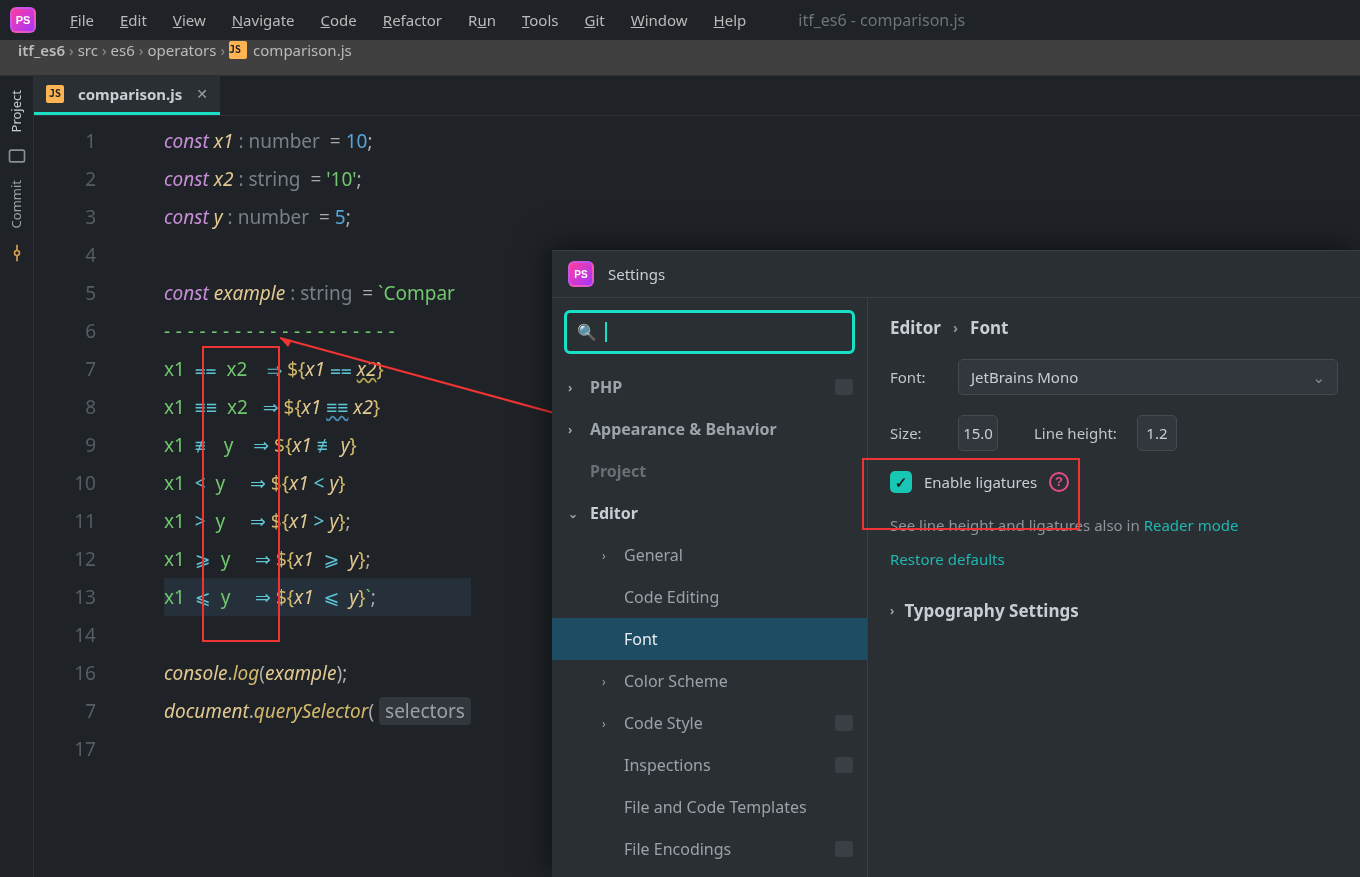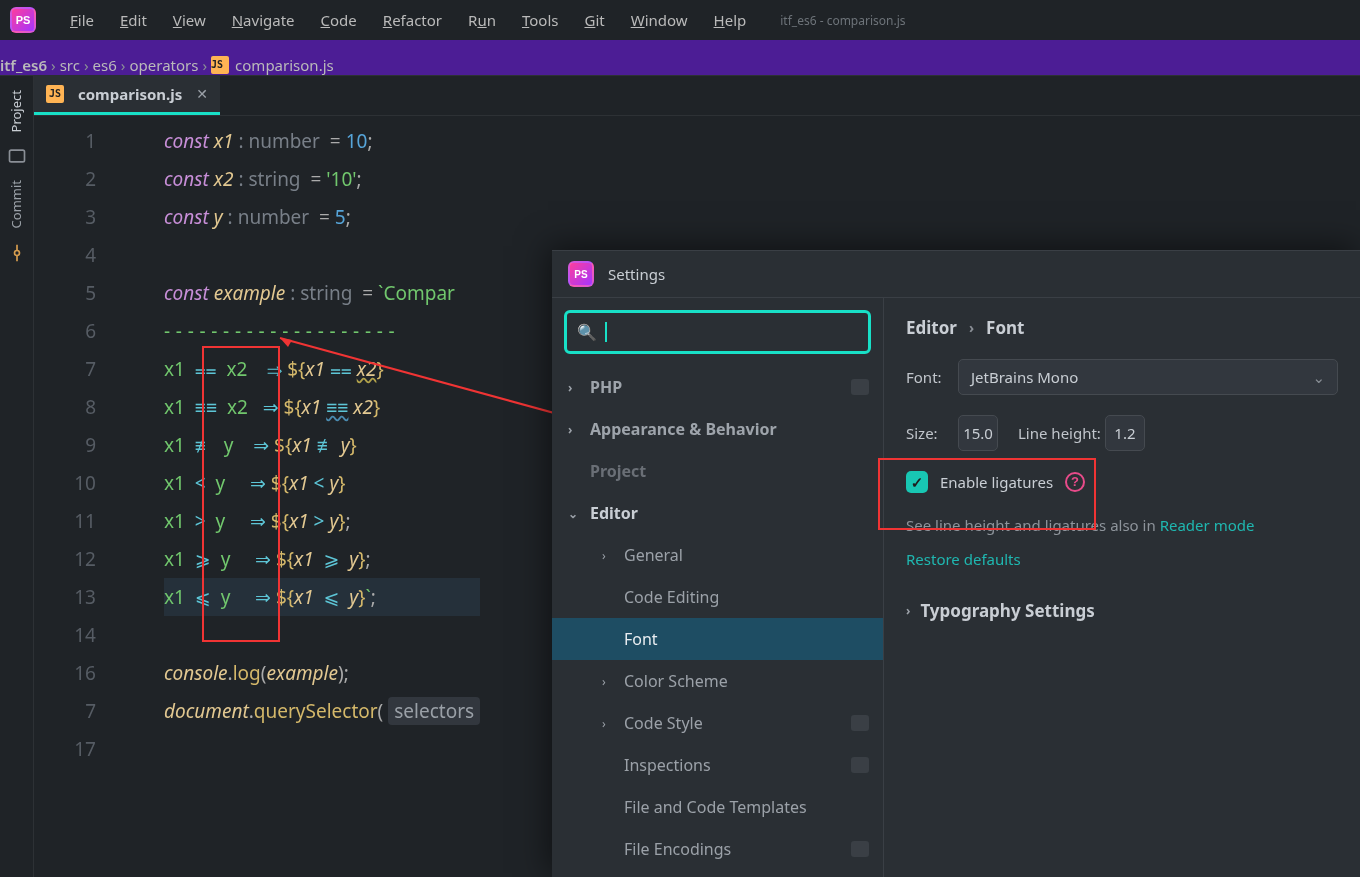--- a/index.html
+++ b/index.html
@@ -2,22 +2,22 @@
 <html><head>
 <meta charset="utf-8">
 <style>
 *{margin:0;padding:0;box-sizing:border-box;font-family:"Segoe UI","Noto Sans",sans-serif}
 body{width:1360px;height:877px;background:#1f2327;color:#bababa;overflow:hidden;position:relative}
 .menubar{height:40px;display:flex;align-items:center;padding:0 10px;background:#1f2327;gap:2px}
 .app-icon{width:26px;height:26px;border-radius:6px;background:linear-gradient(135deg,#fd3d9e,#a535ff);display:flex;align-items:center;justify-content:center;margin-right:20px;border:2px solid rgba(255,255,255,.15)}
 .app-icon span{font:700 11px sans-serif;color:#fff}
 .menu-item{padding:4px 12px;color:#bababa;cursor:pointer;font-size:15px}
 .menu-item u{text-decoration:underline}
-.menu-title{margin-left:20px;color:#6d7379;font-size:12px}
-.breadcrumb{height:36px;display:flex;align-items:flex-end;font-size:15px;color:#bababa;background:#4c1d95;border-bottom:1px solid #2d3135}
+.menu-title{margin-left:38px;color:#6d7379;font-size:16px}
+.breadcrumb{height:36px;display:flex;align-items:flex-start;padding-left:18px;font-size:15px;color:#bababa;background:#404040;border-bottom:1px solid #2d3135}
 .breadcrumb span{display:flex;align-items:center}
 .breadcrumb .sep{margin:0 4px;color:#8a8f96}
 .js-ico{width:18px;height:18px;background:#ffb454;color:#222;font:700 10px/18px monospace;text-align:center;margin-right:6px;border-radius:2px}
 .workarea{position:relative;display:flex;height:801px}
 .sidebar{width:34px;background:#1f2327;border-right:1px solid #2d3135;display:flex;flex-direction:column;align-items:center;padding-top:6px}
 .side-tab{writing-mode:vertical-lr;transform:rotate(180deg);font-size:13px;color:#9ba1a8;padding:8px 4px;cursor:pointer;border-left:2px solid transparent}
 .side-tab.active{color:#c8cdd3}
 .side-ico{width:20px;height:20px;margin:6px 0;color:#8a8f96}
 .editor-area{flex:1;background:#1f2327;display:flex;flex-direction:column}
 .tabbar{height:40px;display:flex;align-items:flex-end;border-bottom:1px solid #2d3135}
@@ -32,21 +32,21 @@
 .kw{color:#c78ed7;font-style:italic}
 .id{color:#e2c891;font-style:italic}
 .id2{color:#e2c891;font-style:italic}
 .hint{color:#787f88;font-style:normal}
 .op{color:#ababab}
 .num{color:#56a4d8}
 .str{color:#71c76d}
 .tmpl{color:#71c76d}
 .interp{color:#d4b86a}
 .cyan-op{color:#5dc5d6}
-.fn{color:#d4b86a;}
+.fn{color:#d4b86a;font-style:italic}
 .selhint{background:#32373e;color:#9aa0a7;padding:1px 6px;border-radius:4px;font-style:normal}
 .dashes{color:#71c76d;letter-spacing:.3em}
 
 .anno-box{position:absolute;border:2px solid #f03434;pointer-events:none}
 .anno-line{position:absolute;pointer-events:none}
 
 .settings{position:absolute;left:552px;top:250px;width:808px;height:627px;background:#2a2f34;border-top:1px solid #3a3f45;box-shadow:-4px -4px 30px rgba(0,0,0,.5);display:flex;flex-direction:column}
 .settings-titlebar{height:46px;display:flex;align-items:center;padding:0 16px;gap:14px;color:#c9ced4;font-size:15px}
 .dlg-app-icon{width:26px;height:26px;border-radius:6px;background:linear-gradient(135deg,#fd3d9e,#a535ff);display:flex;align-items:center;justify-content:center;border:2px solid rgba(255,255,255,.15)}
 .dlg-app-icon span{font:700 10px sans-serif;color:#fff}
@@ -58,21 +58,21 @@
 .nav-item{display:flex;align-items:center;height:42px;padding:0 14px 0 16px;color:#9ba1a8;font-size:16px;cursor:pointer}
 .nav-item.bold{font-weight:700;color:#9ea4ab}
 .nav-item.expanded{font-weight:700;color:#c9ced4}
 .nav-item.sub{padding-left:50px;color:#9ba1a8;font-weight:400}
 .nav-item.selected{background:#1e4d63;color:#e9edf1}
 .nav-item .chev{width:18px;color:#9ba1a8;font-size:12px;margin-right:4px}
 .nav-item .proj{margin-left:auto;width:18px;height:16px;background:#3a3f45;border-radius:3px}
 .settings-main{flex:1;background:#2a2f34;padding:18px 22px}
 .crumb{font-size:17px;font-weight:700;color:#c9ced4;display:flex;align-items:center;gap:12px;margin-bottom:20px}
 .crumb .sep2{color:#8a8f96;font-size:14px}
-.form-row{display:flex;align-items:center;margin-bottom:20px;font-size:15px;color:#c0c5cb}
+.form-row{display:flex;align-items:center;gap:16px;margin-bottom:20px;font-size:15px;color:#c0c5cb}
 .form-label{width:52px}
 .wide-label{width:auto;margin-right:4px}
 .select,.txt{background:#32373e;border:1px solid #454a50;border-radius:5px;height:36px;color:#c9ced4;padding:0 12px;font-size:15px;display:flex;align-items:center}
 .select{min-width:380px;justify-content:space-between}
 .txt{width:40px;justify-content:center}
 .checkbox-row{display:flex;align-items:center;gap:12px;margin:6px 0 4px;font-size:15px;color:#c9ced4}
 .cb{width:22px;height:22px;border-radius:5px;background:#18c7b3;display:flex;align-items:center;justify-content:center;color:#1d1d1d;font-weight:700}
 .help{width:20px;height:20px;border:2px solid #e84b8a;border-radius:50%;color:#e84b8a;font:700 13px/16px sans-serif;text-align:center}
 .link{color:#1fb7b0}
 .subhead{display:flex;align-items:center;gap:10px;color:#c9ced4;font-size:17px;font-weight:700;margin-top:30px}

